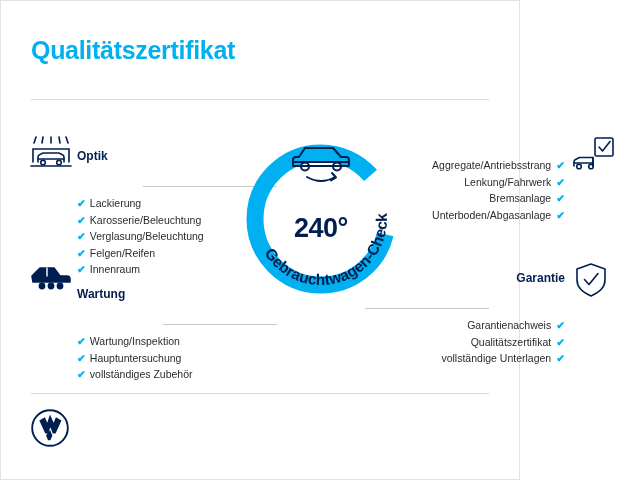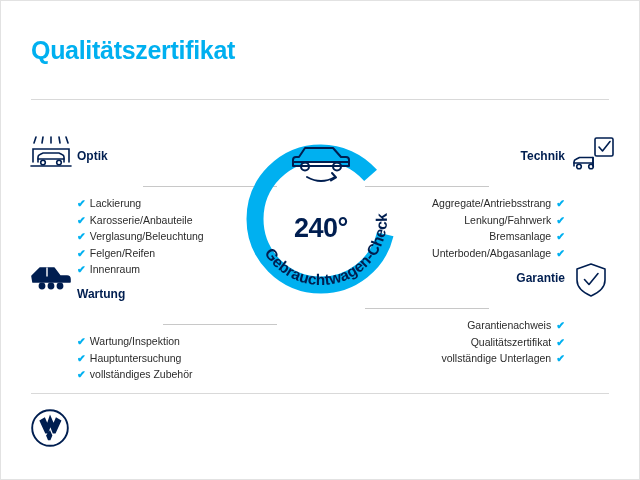--- a/index.html
+++ b/index.html
@@ -9,21 +9,21 @@
   body {
     width: 640px;
     height: 480px;
     background: #ffffff;
     font-family: "Liberation Sans", sans-serif;
     color: #001e50;
     overflow: hidden;
   }
   .page {
     position: relative;
-    width: 640px;
+    width: 520px;
     height: 480px;
     box-sizing: border-box;
     border: 1px solid #e2e2e2;
     background: #ffffff;
   }
   .title {
     position: absolute;
     left: 30px;
     top: 35px;
     font-size: 25px;
@@ -175,21 +175,21 @@
     </svg>
   </div>
 
   <div class="section section-left sec-optik">
     <div class="sec-head">
       <span>Optik</span>
       <span class="headline-rule"></span>
     </div>
     <ul class="items">
       <li><span class="check">✔</span><span>Lackierung</span></li>
-      <li><span class="check">✔</span><span>Karosserie/Anbauteile</span></li>
+      <li><span class="check">✔</span><span>Karosserie/Beleuchtung</span></li>
       <li><span class="check">✔</span><span>Verglasung/Beleuchtung</span></li>
       <li><span class="check">✔</span><span>Felgen/Reifen</span></li>
       <li><span class="check">✔</span><span>Innenraum</span></li>
     </ul>
   </div>
 
   <div class="icon-box icon-wartung">
     <svg width="48" height="36" viewBox="0 0 48 36" fill="none" stroke="#001e50" stroke-width="1.6" stroke-linecap="round" stroke-linejoin="round">
       <path d="M5 16 L13 8 L27 8 L33 16 L40 16 Q43 16 43 19 L43 22 L6 22 Z" fill="#001e50" stroke="#001e50"></path>
       <line x1="20" y1="8" x2="20" y2="16" stroke="#ffffff" stroke-width="1.4"></line>
@@ -217,24 +217,20 @@
       <path d="M28 11 L31.5 15 L39 5.5"></path>
       <path d="M3 30 L3 26 Q3 24 5 23.3 L8.5 21.5 L22 21.5 L22 30"></path>
       <line x1="3" y1="27" x2="22" y2="27"></line>
       <circle cx="8" cy="30.5" r="2.3"></circle>
       <circle cx="20" cy="30.5" r="2.3"></circle>
       <line x1="22" y1="21.5" x2="22" y2="30"></line>
     </svg>
   </div>
 
   <div class="section section-right sec-technik">
-    <div class="sec-head">
-      <span>Technik</span>
-      <span class="headline-rule"></span>
-    </div>
     <ul class="items">
       <li><span>Aggregate/Antriebsstrang</span><span class="check">✔</span></li>
       <li><span>Lenkung/Fahrwerk</span><span class="check">✔</span></li>
       <li><span>Bremsanlage</span><span class="check">✔</span></li>
       <li><span>Unterboden/Abgasanlage</span><span class="check">✔</span></li>
     </ul>
   </div>
 
   <div class="icon-box icon-garantie">
     <svg width="34" height="38" viewBox="0 0 34 38" fill="none" stroke="#001e50" stroke-width="1.6" stroke-linecap="round" stroke-linejoin="round">

